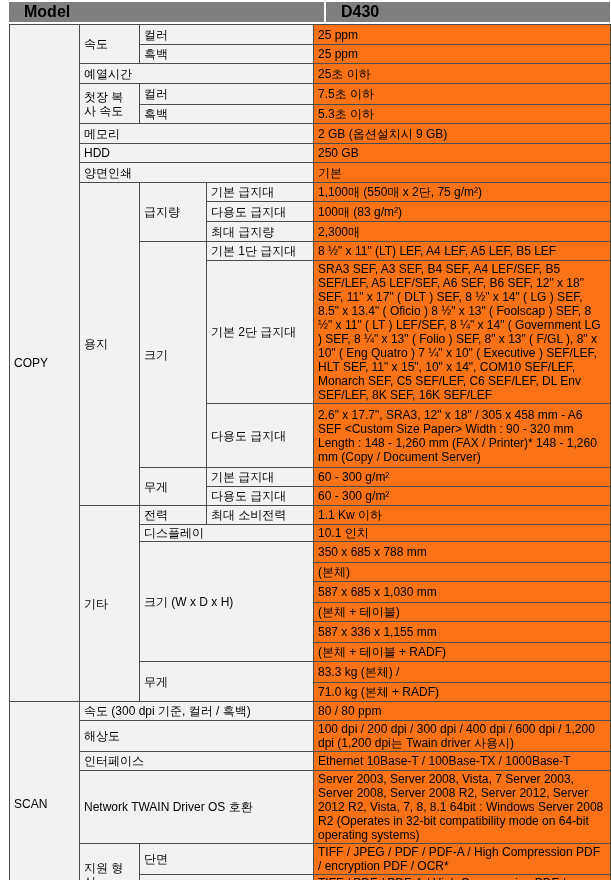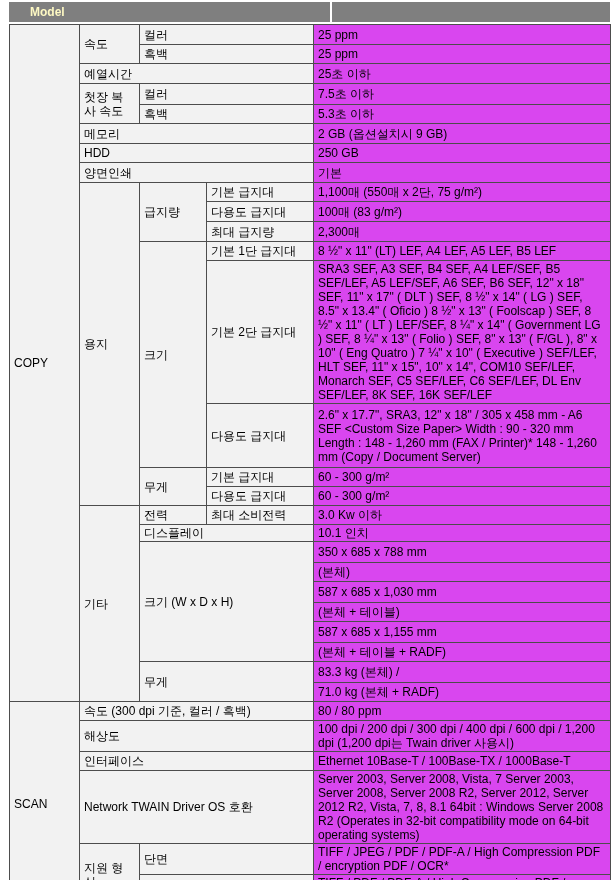--- a/index.html
+++ b/index.html
@@ -9,50 +9,51 @@
     -webkit-font-smoothing:antialiased;
   }
   .page { padding:2px 0 0 9px; }
   
   .hdr {
     width:601px; height:20px; background:#7f7f7f;
     display:flex; align-items:center;
     margin-bottom:2px;
   }
   .hdr-cell {
-    color:#fef9c3; font-weight:bold; font-size:12px; line-height:20px;
-    padding-left:21px; white-space:nowrap; overflow:hidden;
+    color:#000000; font-weight:bold; font-size:16px; line-height:20px;
+    padding-left:15px; white-space:nowrap; overflow:hidden;
   }
   .hdr-model { width:300px; }
   .hdr-sep { width:2px; height:20px; background:#ffffff; }
   .hdr-value { flex:1; }
   
   table.spec {
     border-collapse:collapse; table-layout:fixed;
     width:601px;
   }
   table.spec td {
     border:1px solid #4d4d4d;
     padding:1px 4px;
     font-size:12px; line-height:14px;
     vertical-align:middle;
     overflow:hidden;
     word-wrap:break-word;
   }
   td.lbl { background:#f2f2f2; }
-  td.val { background:#d946ef; }
+  td.val { background:#f97316; }
 </style>
 </head>
 <body>
 
 <div class="page">
 
   <div class="hdr">
     <div class="hdr-cell hdr-model">Model</div>
     <div class="hdr-sep"></div>
+    <div class="hdr-cell hdr-value">D430</div>
   </div>
 
   <table class="spec">
     <colgroup>
       <col style="width:70px">
         <col style="width:60px">
         <col style="width:67px">
         <col style="width:107px">
         <col style="width:297px">
     </colgroup>
@@ -126,41 +127,41 @@
         <td class="val">60 - 300 g/m²</td>
       </tr>
       <tr style="height:19px">
         <td class="lbl">다용도 급지대</td>
         <td class="val">60 - 300 g/m²</td>
       </tr>
       <tr style="height:19px">
         <td class="lbl" rowspan="10">기타</td>
         <td class="lbl">전력</td>
         <td class="lbl">최대 소비전력</td>
-        <td class="val">3.0 Kw 이하</td>
+        <td class="val">1.1 Kw 이하</td>
       </tr>
       <tr style="height:16px">
         <td class="lbl" colspan="2">디스플레이</td>
         <td class="val">10.1 인치</td>
       </tr>
       <tr style="height:21px">
         <td class="lbl" colspan="2" rowspan="6">크기 (W x D x H)</td>
         <td class="val">350 x 685 x 788 mm</td>
       </tr>
       <tr style="height:19px">
           <td class="val">(본체)</td>
         </tr>
       <tr style="height:21px">
           <td class="val">587 x 685 x 1,030 mm</td>
         </tr>
       <tr style="height:19px">
           <td class="val">(본체 + 테이블)</td>
         </tr>
       <tr style="height:21px">
-          <td class="val">587 x 685 x 1,155 mm</td>
+          <td class="val">587 x 336 x 1,155 mm</td>
         </tr>
       <tr style="height:19px">
           <td class="val">(본체 + 테이블 + RADF)</td>
         </tr>
       <tr style="height:21px">
         <td class="lbl" colspan="2" rowspan="2">무게</td>
         <td class="val">83.3 kg (본체) /</td>
       </tr>
       <tr style="height:19px">
           <td class="val">71.0 kg (본체 + RADF)</td>

